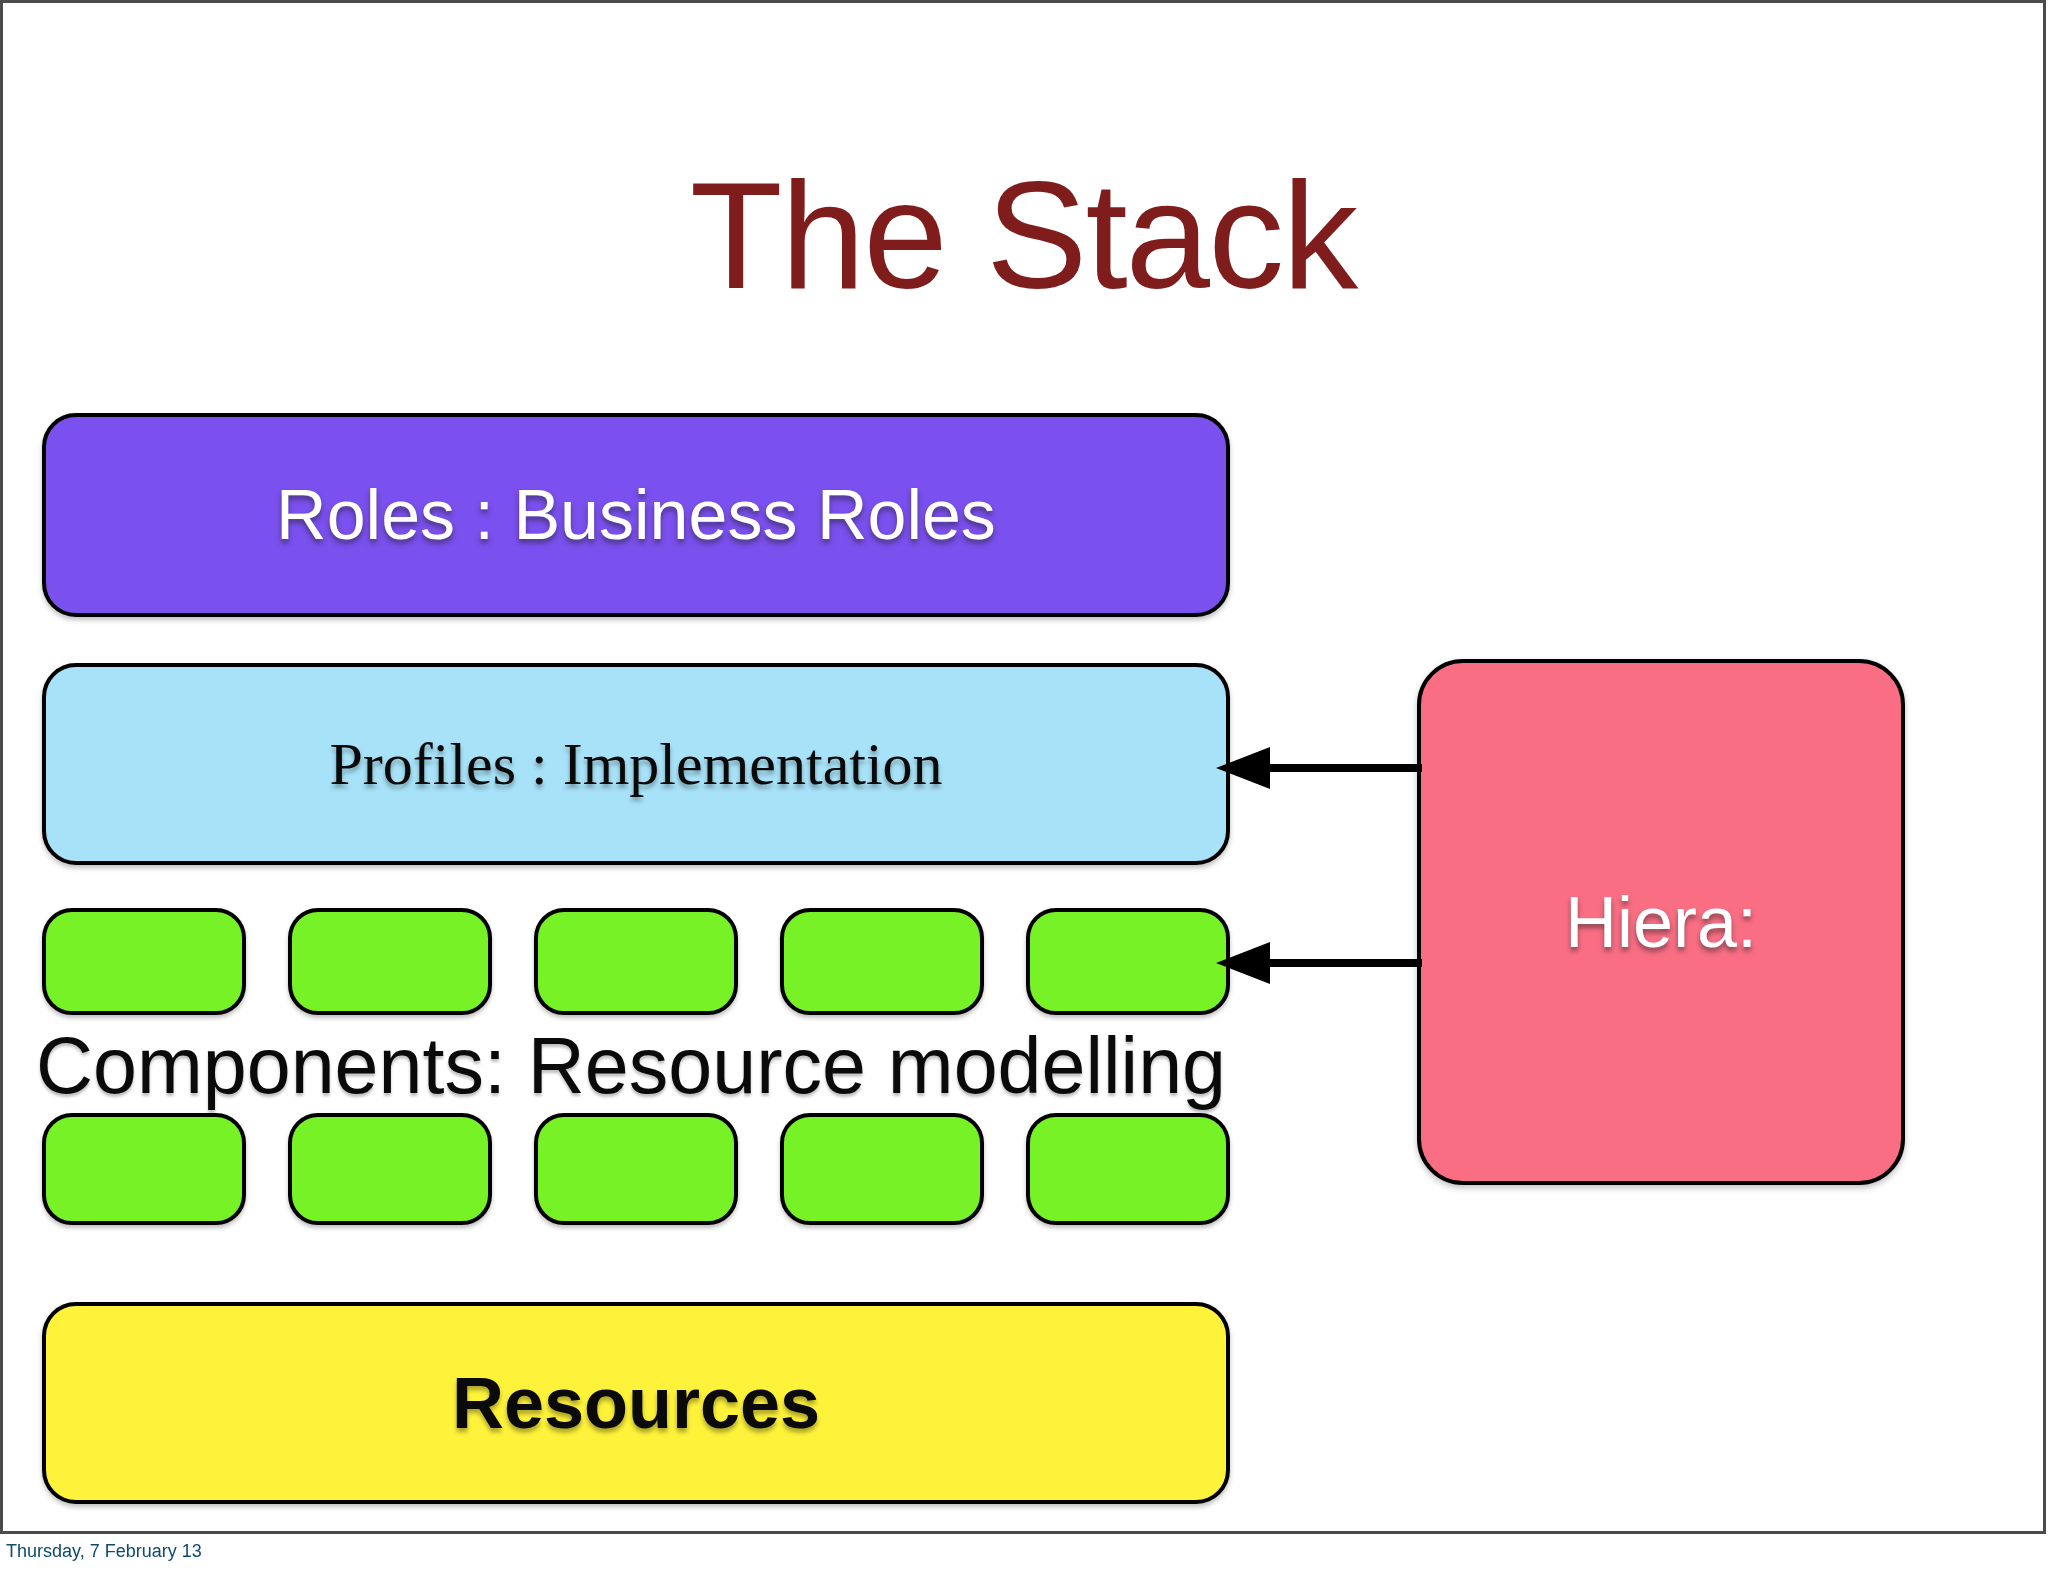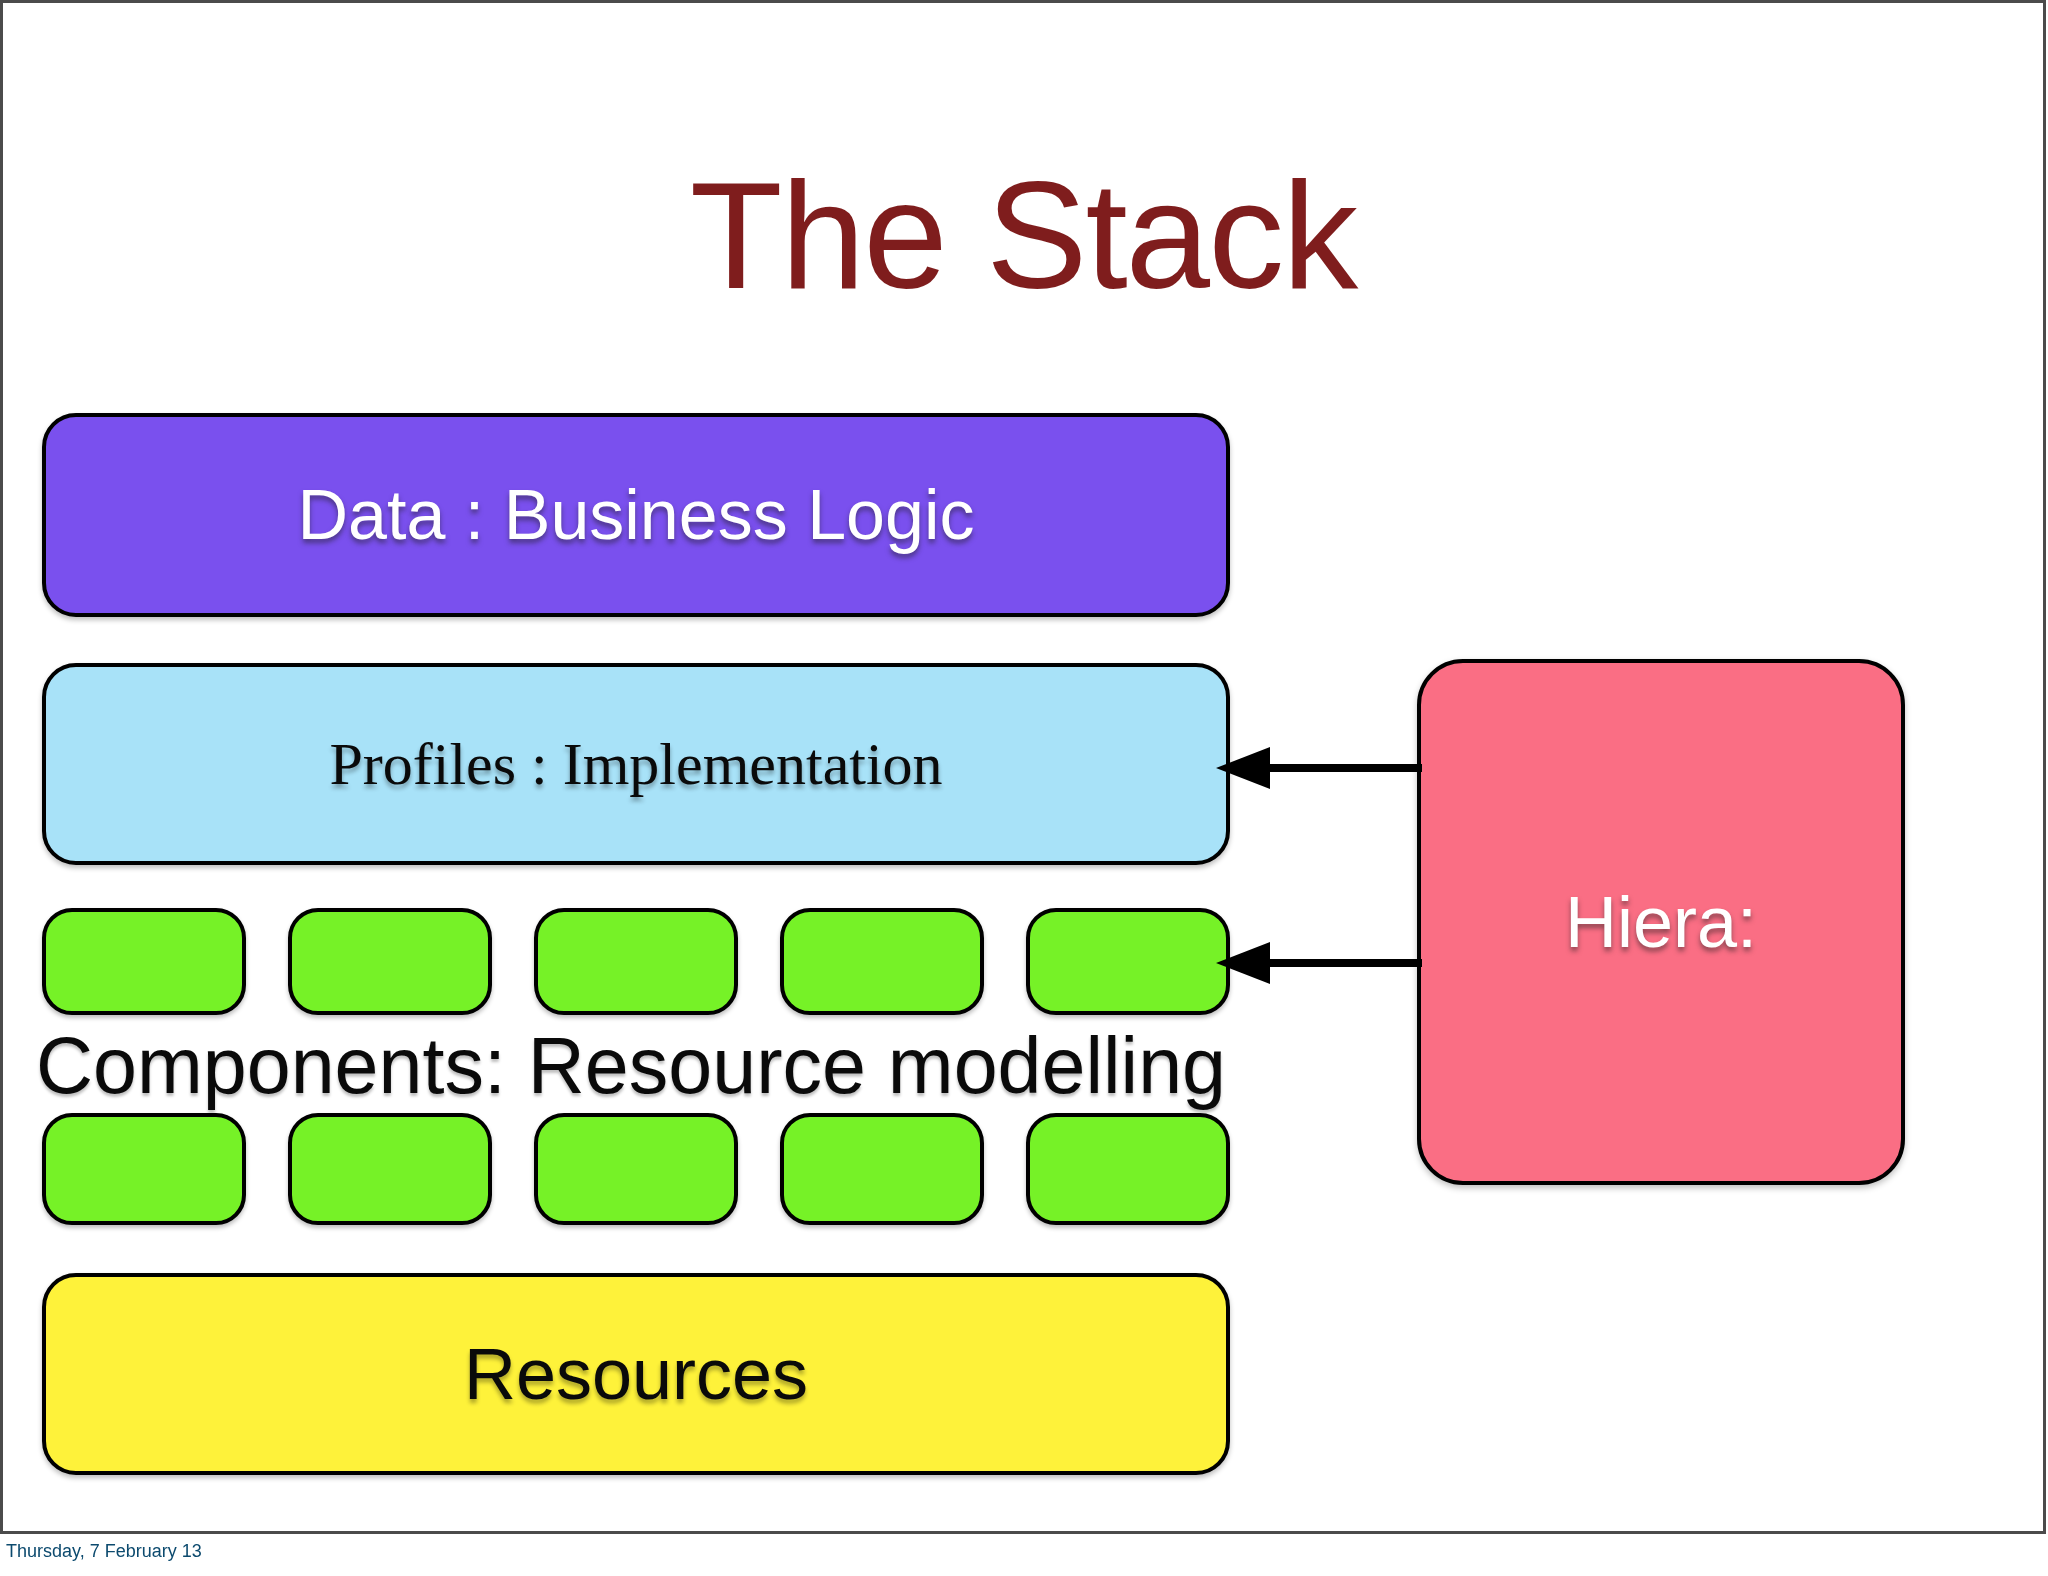--- a/index.html
+++ b/index.html
@@ -38,21 +38,21 @@
     box-sizing: border-box;
     border: 4px solid var(--outline, #000);
     border-radius: 34px;
     display: flex;
     align-items: center;
     justify-content: center;
     box-shadow: 0 3px 5px rgba(0,0,0,0.25);
   }
   .roles-box    { top: 413px; height: 204px; background: var(--roles-fill, #7a50ee); }
   .profiles-box { top: 663px; background: var(--profiles-fill, #a8e2f8); }
-  .resources-box{ top: 1273px; background: var(--resources-fill, #fef23a); }
+  .resources-box{ top: 1302px; background: var(--resources-fill, #fef23a); font-weight: bold; }
   .box-label {
     font-size: 70px;
     white-space: nowrap;
   }
   .light-label { color: #ffffff; text-shadow: 0 4px 5px rgba(30,30,30,0.5); }
   .dark-label  { color: #0a0a0a; text-shadow: 0 4px 4px rgba(0,0,0,0.32); }
   .profiles-box .box-label { font-size: 60px; font-family: Liberation Serif, serif; }
   .resources-box .box-label { font-size: 72px; }
   .green-row {
     position: absolute;
@@ -122,21 +122,21 @@
 </style>
 </head>
 <body>
 
 <div class="screen">
   <div class="slide-frame"></div>
 
   <div class="page-title">The Stack</div>
 
   <div class="stack-box roles-box">
-    <span class="box-label light-label">Data : Business Logic</span>
+    <span class="box-label light-label">Roles : Business Roles</span>
   </div>
 
   <div class="stack-box profiles-box">
     <span class="box-label dark-label">Profiles : Implementation</span>
   </div>
 
   <div class="green-row row-1">
       <div class="gbox"></div>
       <div class="gbox"></div>
       <div class="gbox"></div>

